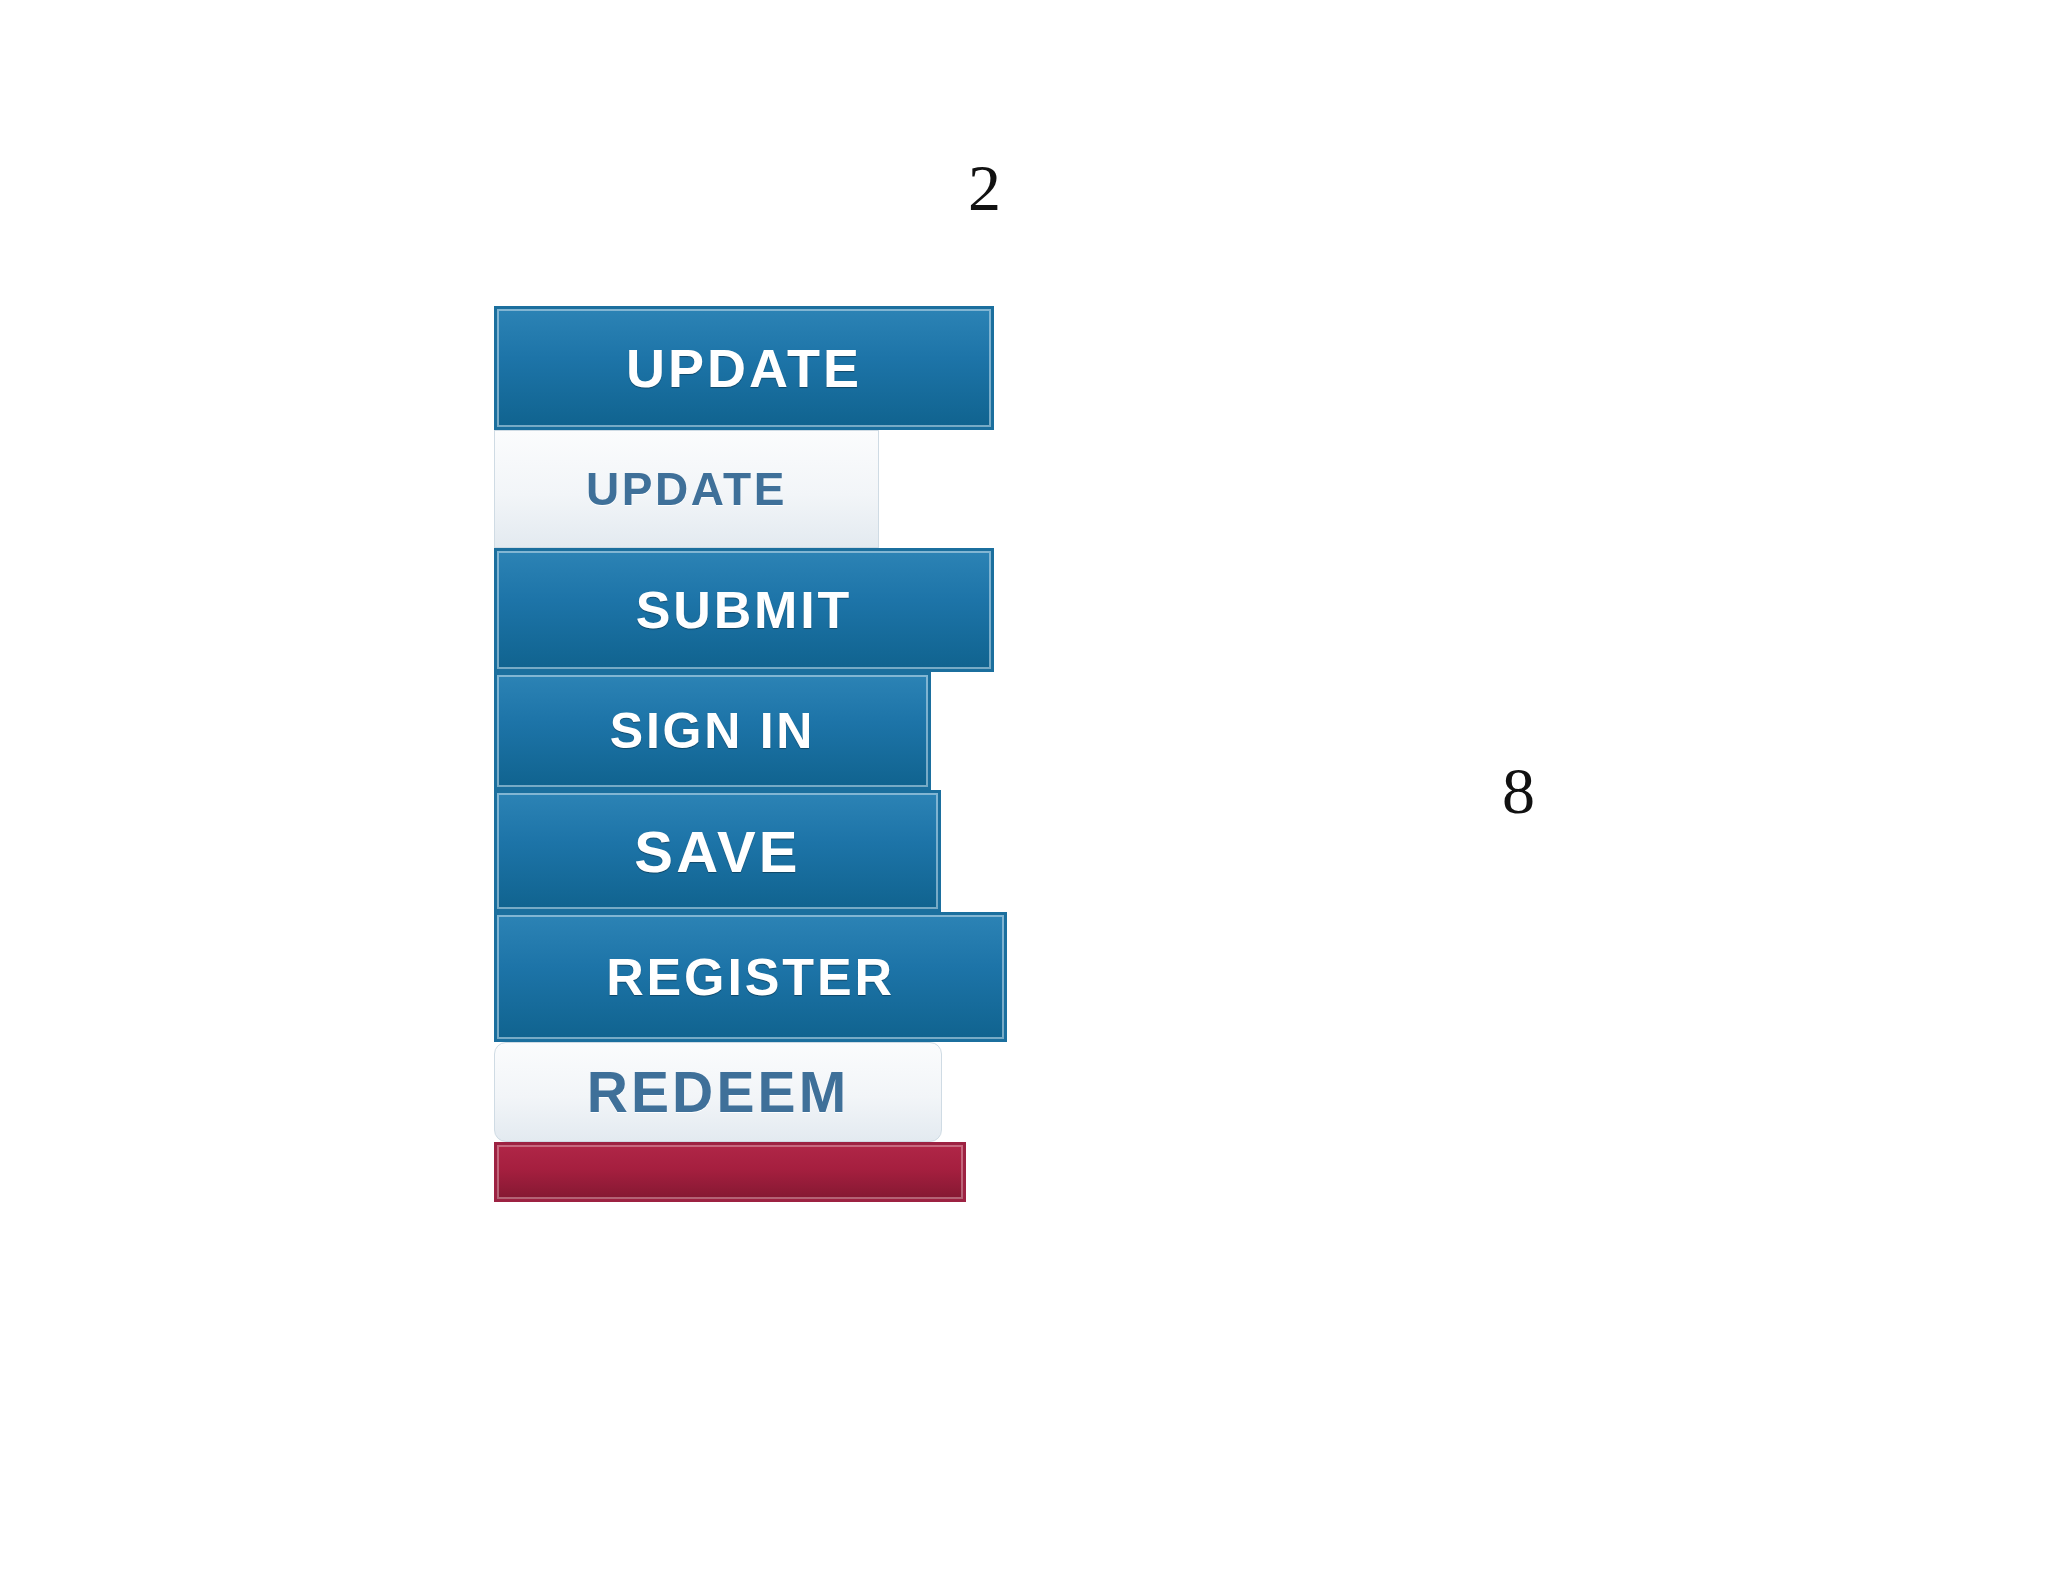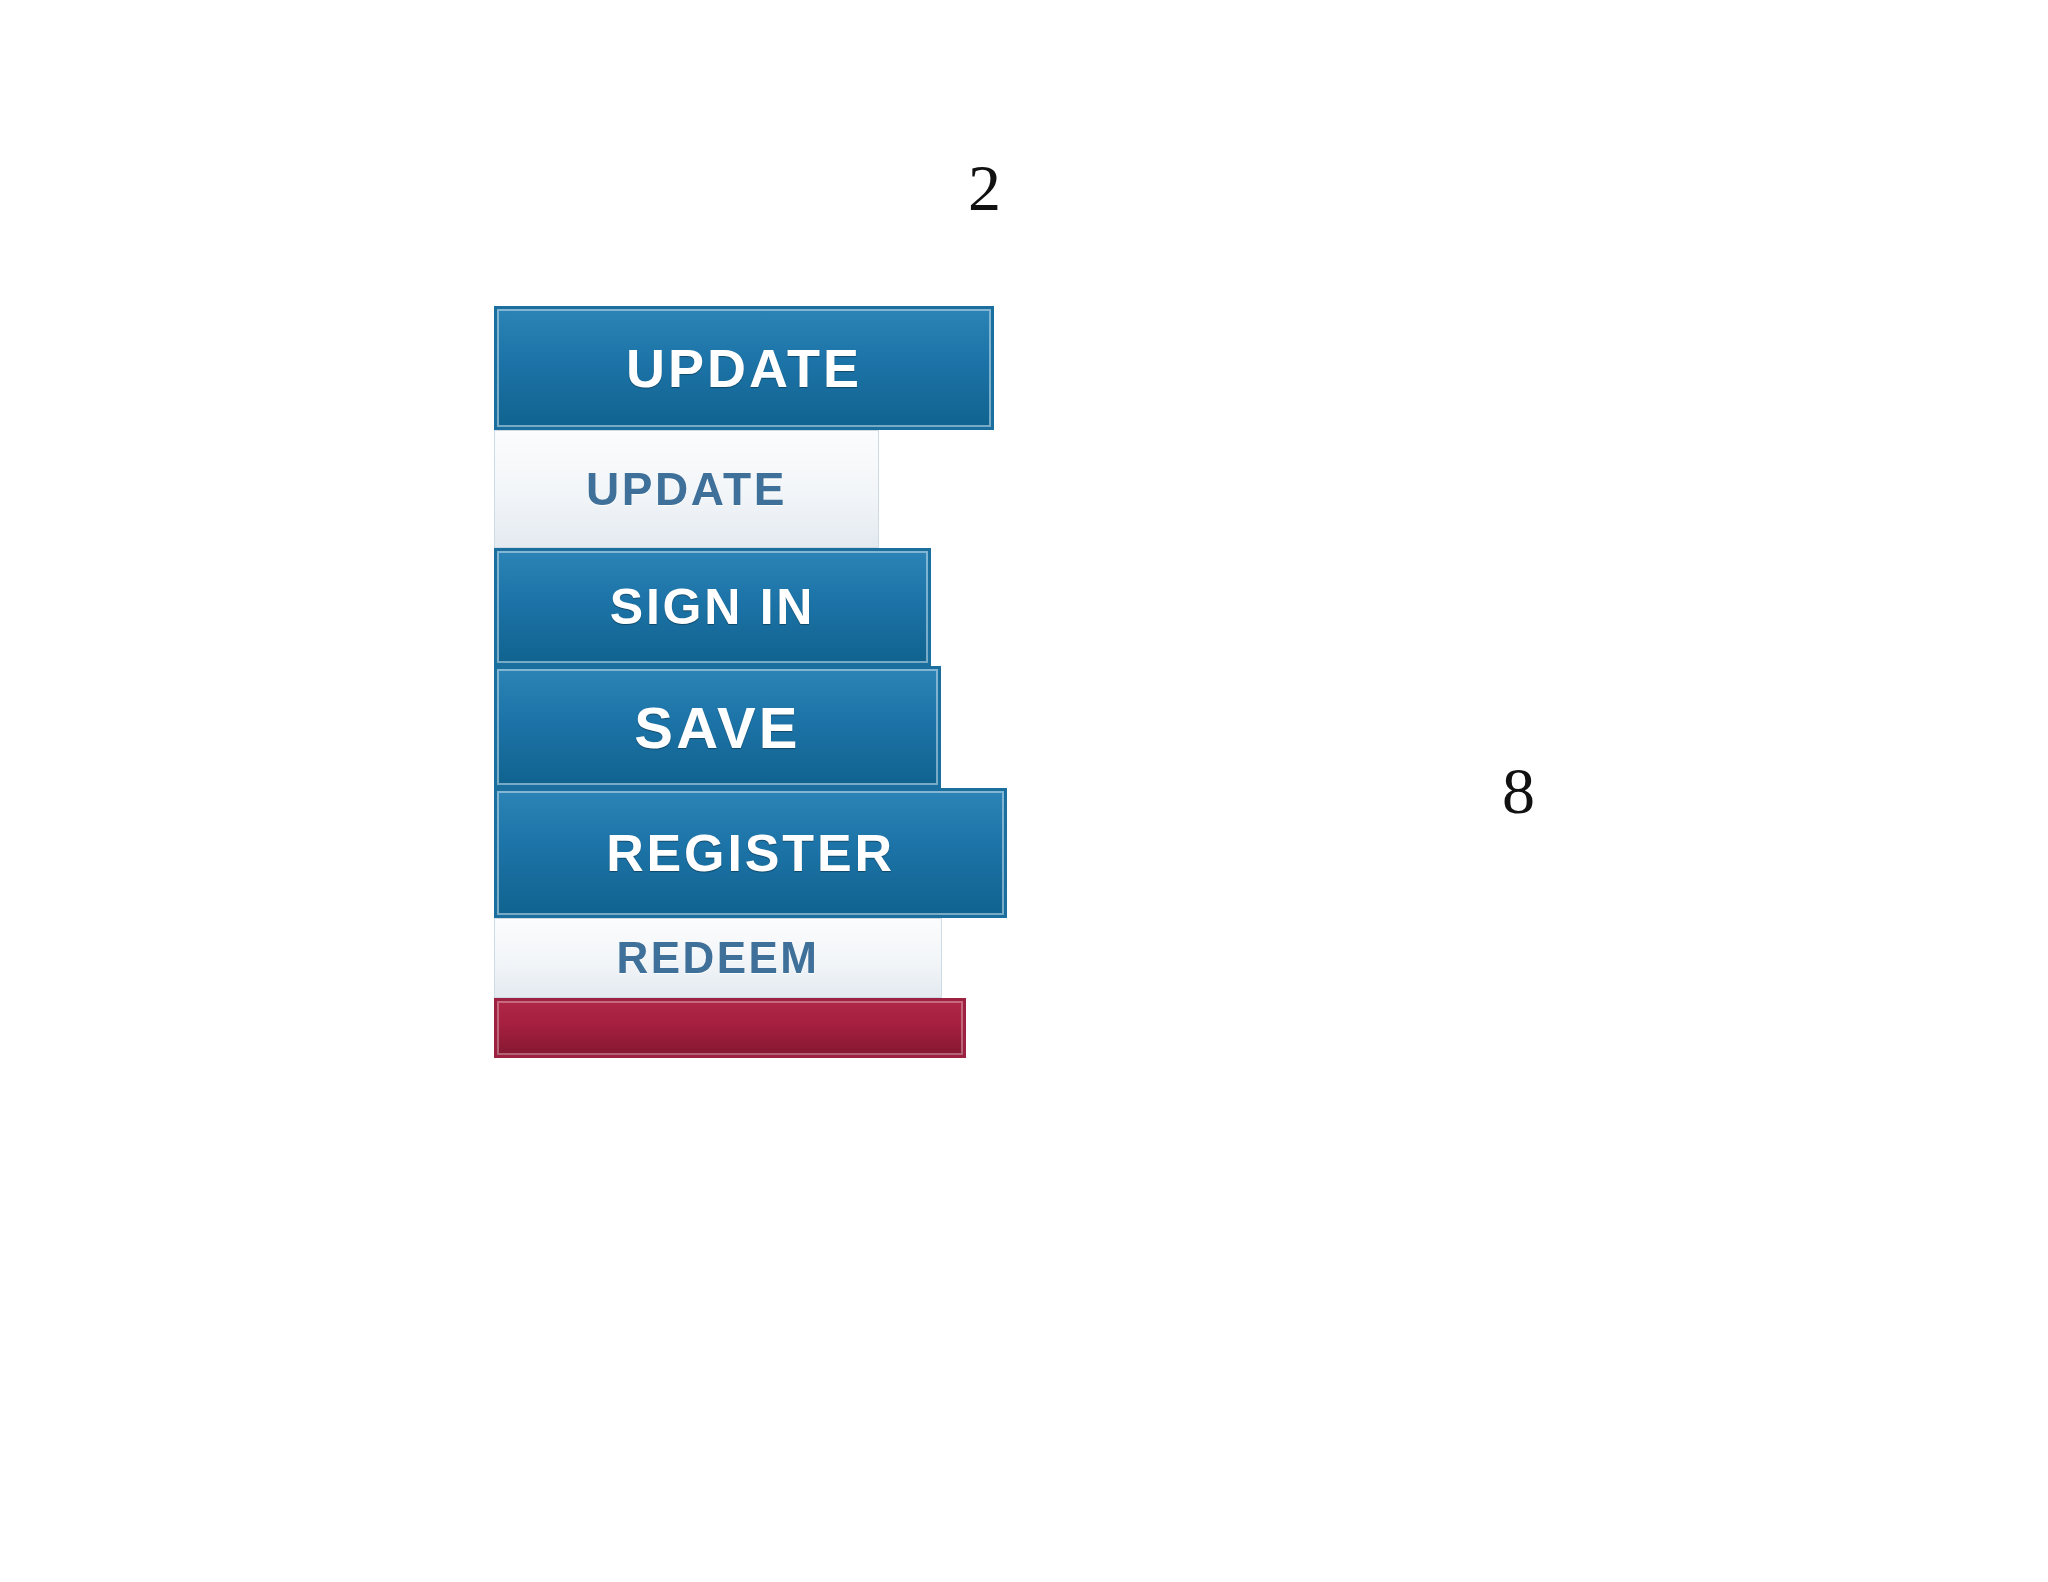--- a/index.html
+++ b/index.html
@@ -114,21 +114,21 @@
   }
 
   
   #btn-update-primary   { width: 500px; height: 124px; font-size: 54px; }
   #btn-update-disabled  { width: 385px; height: 118px; font-size: 46px; }
   #btn-submit           { width: 500px; height: 124px; font-size: 52px; }
   #btn-signin           { width: 437px; height: 118px; font-size: 50px; }
   #btn-search           { width: 465px; height: 148px; font-size: 54px; }
   #btn-save             { width: 447px; height: 122px; font-size: 58px; }
   #btn-register         { width: 513px; height: 130px; font-size: 52px; }
-  #btn-redeem           { width: 448px; height: 80px; font-size: 44px; }
+  #btn-redeem           { width: 448px; height: 100px; font-size: 57px; border-radius: 12px; }
   #btn-clipped-red      { width: 472px; height: 60px; font-size: 50px; }
 
   
   #btn-clipped-red {
     overflow: hidden;
   }
 </style>
 </head>
 <body>
 
@@ -141,20 +141,23 @@
   <div id="button-stack">
 
     <div class="btn blue" id="btn-update-primary">
       <span class="label">UPDATE</span>
     </div>
 
     <div class="btn light" id="btn-update-disabled">
       <span class="label">UPDATE</span>
     </div>
 
+    <div class="btn blue" id="btn-submit">
+      <span class="label">SUBMIT</span>
+    </div>
 
     <div class="btn blue" id="btn-signin">
       <span class="label">SIGN IN</span>
     </div>
 
 
     <div class="btn blue" id="btn-save">
       <span class="label">SAVE</span>
     </div>
 

